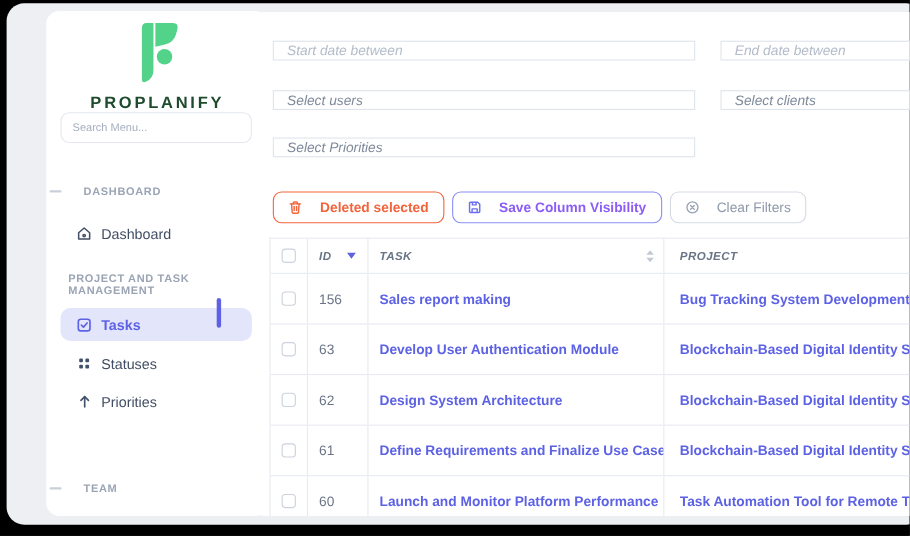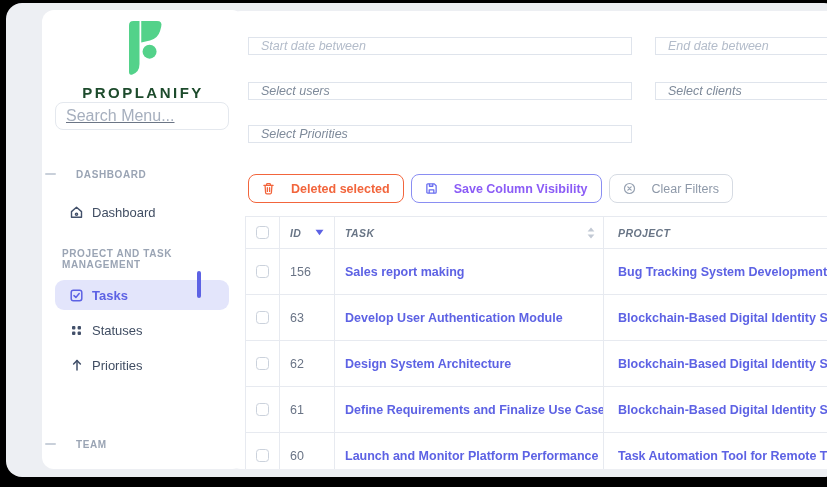--- a/index.html
+++ b/index.html
@@ -5,21 +5,21 @@
   html,body{margin:0;padding:0;background:#000;}
   *{box-sizing:border-box;font-family:"Liberation Sans",sans-serif;}
   .stage{position:relative;width:827px;height:487px;background:#000;overflow:hidden;}
   .frame-bg{position:absolute;left:6px;top:3px;width:834px;height:474px;border-radius:16px;background:#edeff3;}
 
   
   .sidebar{position:absolute;left:9px;top:10px;width:202px;height:459px;background:#fff;border-radius:12px;margin-left:33px;}
   .brand{position:absolute;left:0;top:10px;width:100%;text-align:center;}
   .brand svg{display:inline-block;}
   .brand-name{margin-top:2px;font-size:15px;font-weight:700;letter-spacing:2.5px;color:var(--brand-dark-green);}
-  .search-box{position:absolute;left:13px;top:92px;width:174px;height:28px;border:1px solid #e4e8ee;border-radius:8px;padding:0 10px;font-size:16px;color:#6b7585;outline:none;text-decoration:underline;}
+  .search-box{position:absolute;left:13px;top:92px;width:174px;height:28px;border:1px solid #e4e8ee;border-radius:8px;padding:0 10px;font-size:10px;color:#6b7585;outline:none;}
   .search-box::placeholder{color:#a6afbe;}
   .side-section{position:absolute;left:0;height:14px;display:flex;align-items:center;}
   .side-section .dash{width:11px;height:2px;background:#c9d0da;margin-left:3px;border-radius:1px;}
   .side-section .sec-label{margin-left:20px;font-size:10px;font-weight:700;letter-spacing:.6px;color:#9aa4b4;}
   .side-item{position:absolute;left:13px;width:174px;height:28px;display:flex;align-items:center;border-radius:9px;cursor:pointer;}
   .side-item .ic{width:15px;height:15px;margin-left:14px;display:flex;align-items:center;justify-content:center;flex:none;}
   .side-item .lbl{margin-left:8px;font-size:13px;font-weight:500;color:#414e63;}
   .side-item.active{background:var(--accent-indigo-bg);}
   .side-item.active .lbl{color:var(--accent-indigo);font-weight:700;}
   .side-item .chev{margin-left:auto;margin-right:12px;display:flex;align-items:center;}

